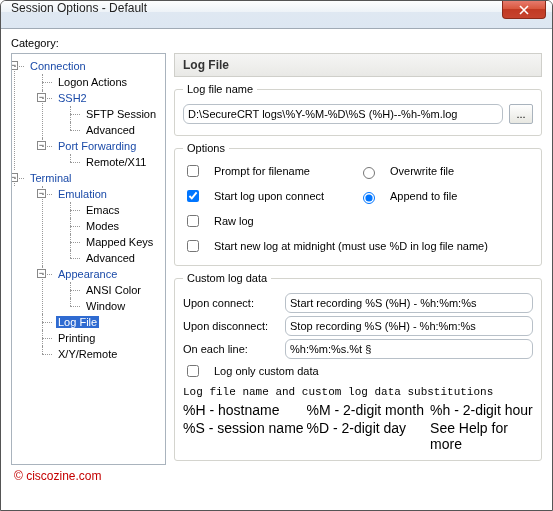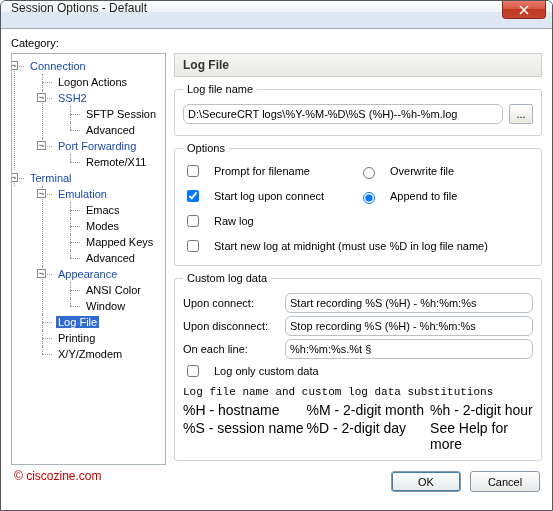--- a/index.html
+++ b/index.html
@@ -180,21 +180,21 @@
             <li>
               <span class="toggle">−</span>
               <span class="node link">Appearance</span>
               <ul>
                 <li><span class="node">ANSI Color</span></li>
                 <li><span class="node">Window</span></li>
               </ul>
             </li>
             <li><span class="node selected">Log File</span></li>
             <li><span class="node">Printing</span></li>
-            <li><span class="node">X/Y/Zmodem</span></li>
+            <li><span class="node">X/Y/Remote</span></li>
           </ul>
         </li>
       </ul>
     </div>
 
     <div class="panel">
       <div class="panel-head">Log File</div>
 
       <fieldset class="group">
         <legend>Log file name</legend>
@@ -263,19 +263,15 @@
           <span>%h  -  2-digit hour</span>
           <span>%S - session name</span>
           <span>%D - 2-digit day</span>
           <span>See Help for more</span>
         </div>
       </fieldset>
 
     </div>
   </div>
 
-  <div class="btn-row">
-    <button class="dlg-btn default">OK</button>
-    <button class="dlg-btn">Cancel</button>
-  </div>
 </div>
 
 <span class="watermark">© ciscozine.com</span>
 
 </body></html>

